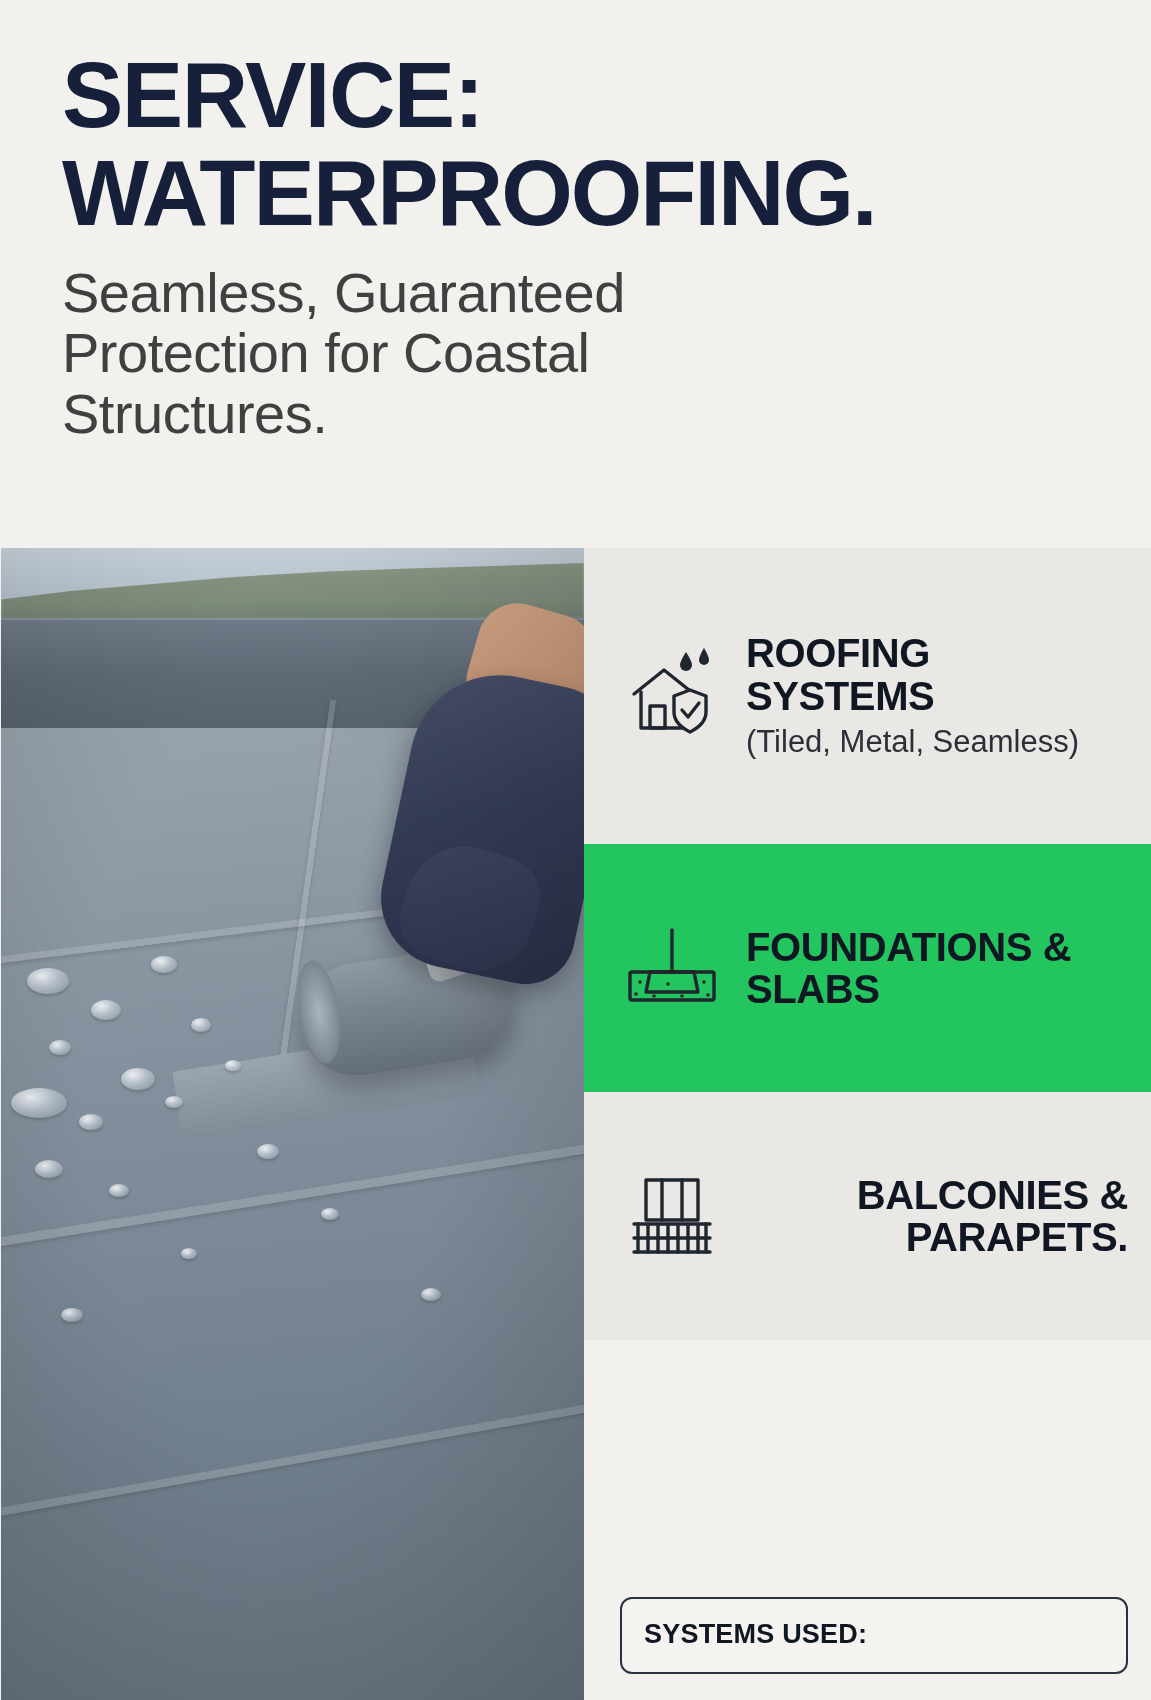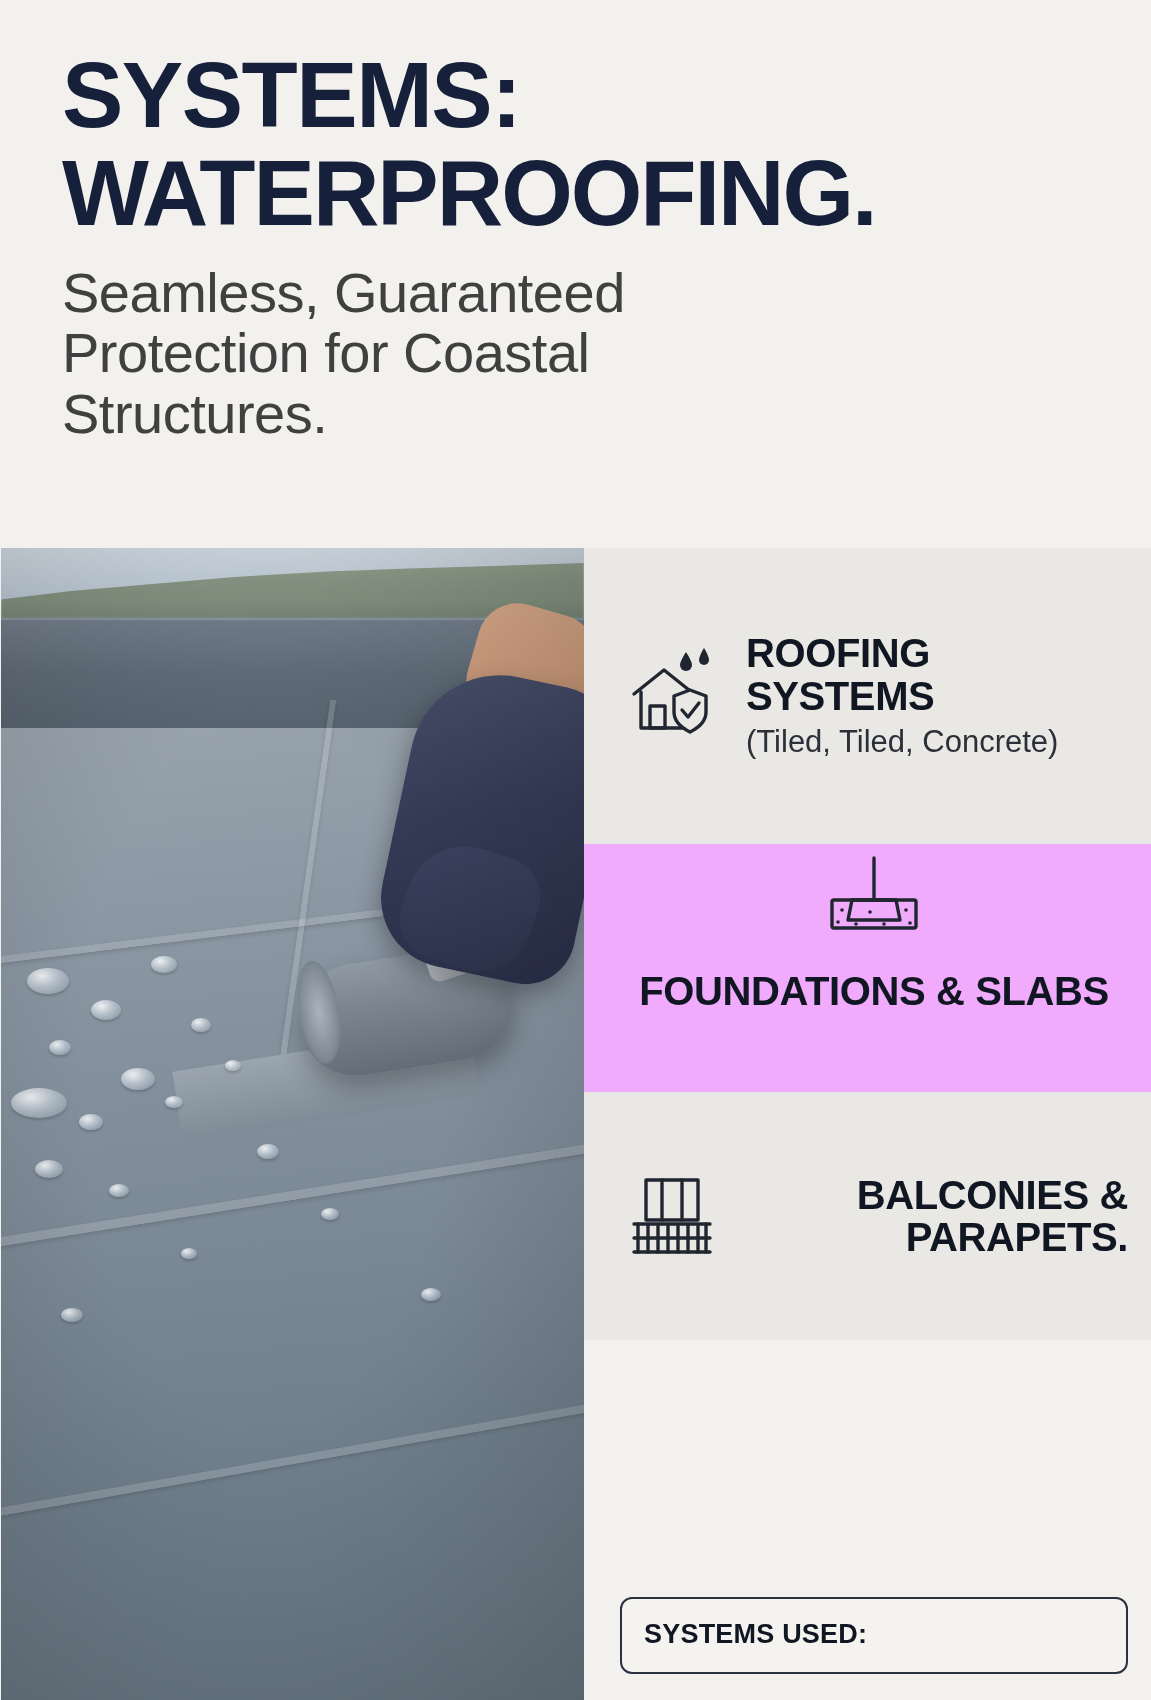--- a/index.html
+++ b/index.html
@@ -205,21 +205,21 @@
     background: #f2f1ee;
   }
   .feature {
     display: flex;
     align-items: center;
     gap: 22px;
     padding: 0 24px 0 36px;
     box-sizing: border-box;
   }
   .feature.f1 { height: 296px; background: #e9e8e4; }
-  .feature.f2 { height: 248px; background: #f0abfc; flex-direction: column; }
+  .feature.f2 { height: 248px; background: #22c55e; }
   .feature.f3 { height: 248px; background: #e9e8e4; text-align: right; }
   .feature-icon {
     flex: 0 0 auto;
     width: 104px;
     height: 104px;
     display: flex;
     align-items: center;
     justify-content: center;
   }
   .feature-text {
@@ -262,21 +262,21 @@
   }
 
   svg { display: block; }
 </style>
 </head>
 <body>
 
 <div class="poster">
 
   <div class="header">
-    <div class="title-line">SYSTEMS:</div>
+    <div class="title-line">SERVICE:</div>
     <div class="title-line second">WATERPROOFING.</div>
     <div class="subtitle">Seamless, Guaranteed Protection for Coastal Structures.</div>
   </div>
 
   <div class="body-split">
 
     <div class="photo">
       <div class="ph-sky"></div>
       <div class="ph-sea"></div>
       <div class="ph-hill"></div>
@@ -327,21 +327,21 @@
             <path d="M21 48 L21 84 L67 84 L67 56"></path>
             <rect x="30" y="62" width="15" height="22"></rect>
             <path d="M66 8 C66 8 60 17 60 21 a6 6 0 0 0 12 0 C72 17 66 8 66 8 Z" fill="#20262f" stroke="none"></path>
             <path d="M84 4 C84 4 79 12 79 16 a5 5 0 0 0 10 0 C89 12 84 4 84 4 Z" fill="#20262f" stroke="none"></path>
             <path d="M70 46 L86 52 L86 68 C86 78 78 84 70 88 C62 84 54 78 54 68 L54 52 Z" fill="#e9e8e4"></path>
             <path d="M62 66 L68 73 L79 59"></path>
           </svg>
         </div>
         <div class="feature-text">
           <div class="feature-title">ROOFING SYSTEMS</div>
-          <div class="feature-sub">(Tiled, Tiled, Concrete)</div>
+          <div class="feature-sub">(Tiled, Metal, Seamless)</div>
         </div>
       </div>
 
       <div class="feature f2">
         <div class="feature-icon">
           <svg width="104" height="104" viewBox="0 0 104 104" fill="none" stroke="#20262f" stroke-width="3.4" stroke-linecap="round" stroke-linejoin="round">
             <path d="M52 14 L52 56"></path>
             <path d="M30 56 L74 56"></path>
             <path d="M30 56 L26 76 L78 76 L74 56 Z"></path>
             <rect x="10" y="56" width="84" height="28" rx="2"></rect>

